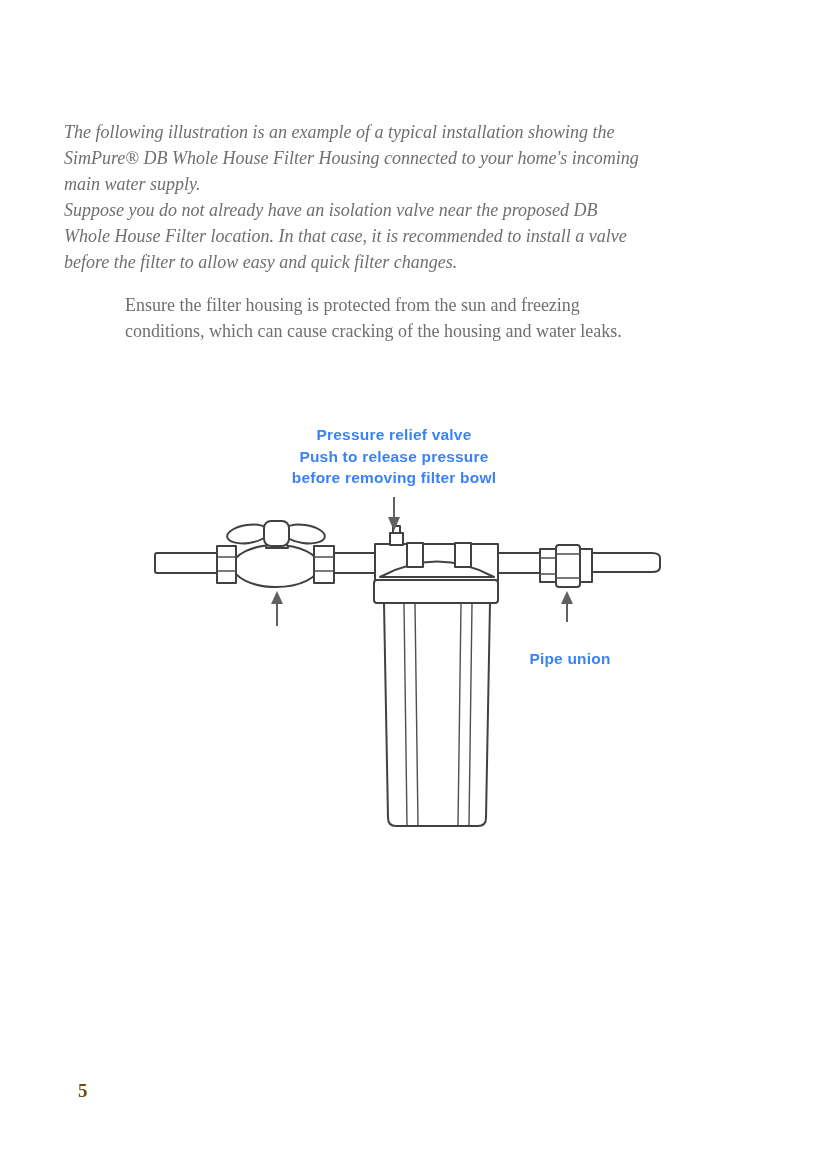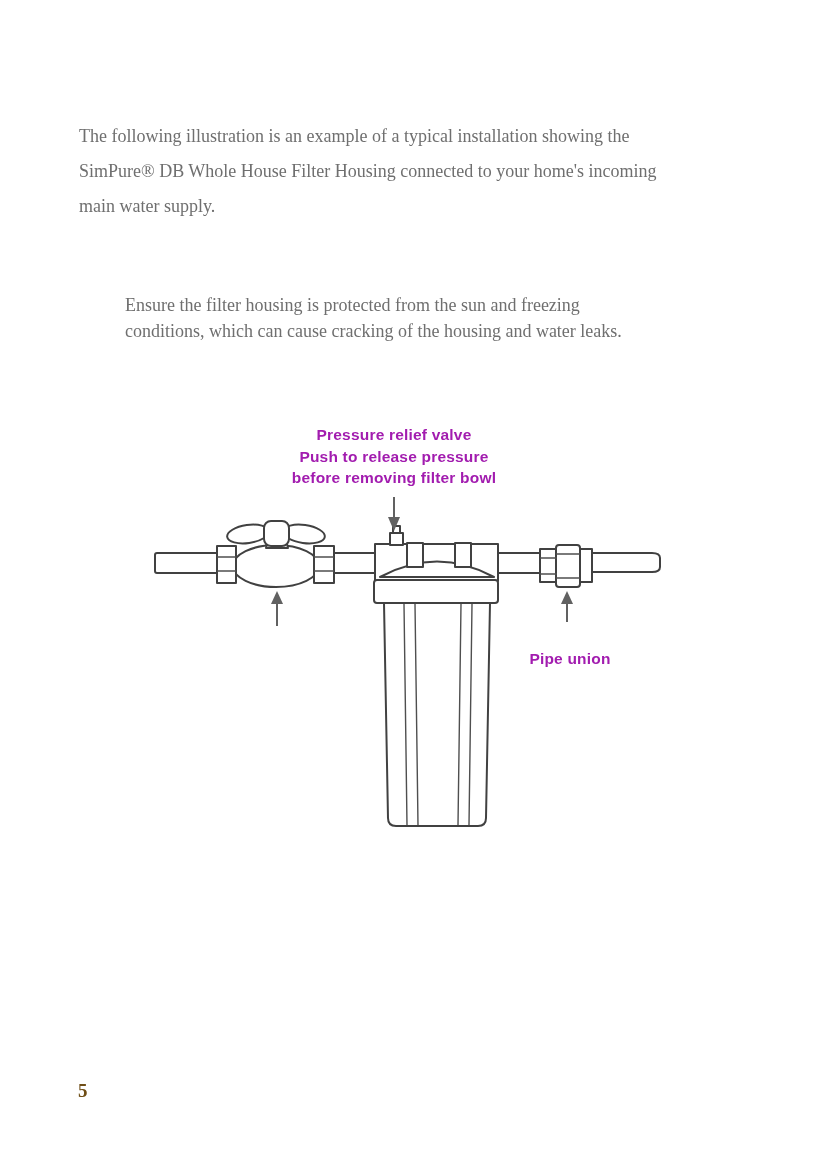--- a/index.html
+++ b/index.html
@@ -8,58 +8,61 @@
     font-family:"Liberation Serif", serif;overflow:hidden;
   }
   .page{position:absolute;inset:0;background:#ffffff;}
   .title{
     position:absolute;left:79px;top:84px;margin:0;
     font-size:28px;line-height:30px;font-weight:700;
     color:#6f4e16;letter-spacing:-0.2px;
     font-family:"Liberation Serif", serif;
   }
   .bodytext{
-    position:absolute;left:79px;top:119px;width:690px;
-    font-size:18px;line-height:35px;color:#6f6f6f;
+    position:absolute;left:64px;top:119px;width:690px;
+    font-size:18px;line-height:26px;color:#6f6f6f;font-style:italic;
   }
   .bodytext p{margin:0;white-space:pre-line;}
   .note{
     position:absolute;left:125px;top:292px;width:640px;margin:0;
     font-size:18px;line-height:26px;color:#6f6f6f;white-space:pre-line;
   }
   .diagram{position:absolute;left:0;top:410px;width:831px;height:440px;}
   .diagram svg{position:absolute;left:0;top:0;}
   .art{fill:#ffffff;stroke:#414141;stroke-width:2;stroke-linejoin:round;}
   .tline{fill:none;stroke:#4f4f4f;stroke-width:1.4;}
   .arrow{fill:none;stroke:#616161;stroke-width:2;}
   .ahead{fill:#616161;stroke:none;}
   .dlabel{
     position:absolute;text-align:center;margin:0;
     font-family:"Liberation Sans", sans-serif;font-weight:700;
     font-size:15.5px;line-height:21.5px;letter-spacing:0.2px;
-    color:#a21caf;white-space:pre-line;
+    color:#3b82f6;white-space:pre-line;
   }
   .lbl-relief{left:244px;top:424px;width:300px;}
   .lbl-inlet{left:160px;top:623px;width:230px;}
   .lbl-union{left:495px;top:648px;width:150px;}
   .pagenum{
     position:absolute;left:78px;top:1080px;margin:0;
     font-size:19px;font-weight:700;color:#6f4e16;
   }
 </style>
 </head>
 <body>
 
 <div class="page">
 
 
   <div class="bodytext">
     <p>The following illustration is an example of a typical installation showing the
 SimPure®  DB Whole House Filter Housing connected to your home's incoming
 main water supply.</p>
+    <p>Suppose you do not already have an isolation valve near the proposed DB
+Whole House Filter location. In that case, it is recommended to install a valve
+before the filter to allow easy and quick filter changes.</p>
   </div>
 
   <p class="note">Ensure the filter housing is protected from the sun and freezing
 conditions, which can cause cracking of the housing and water leaks.</p>
 
   <div class="diagram">
     <svg width="831" height="440" viewBox="0 410 831 440">
 
       <g>
         <rect class="art" x="155" y="553" width="66" height="20" rx="2"></rect>

